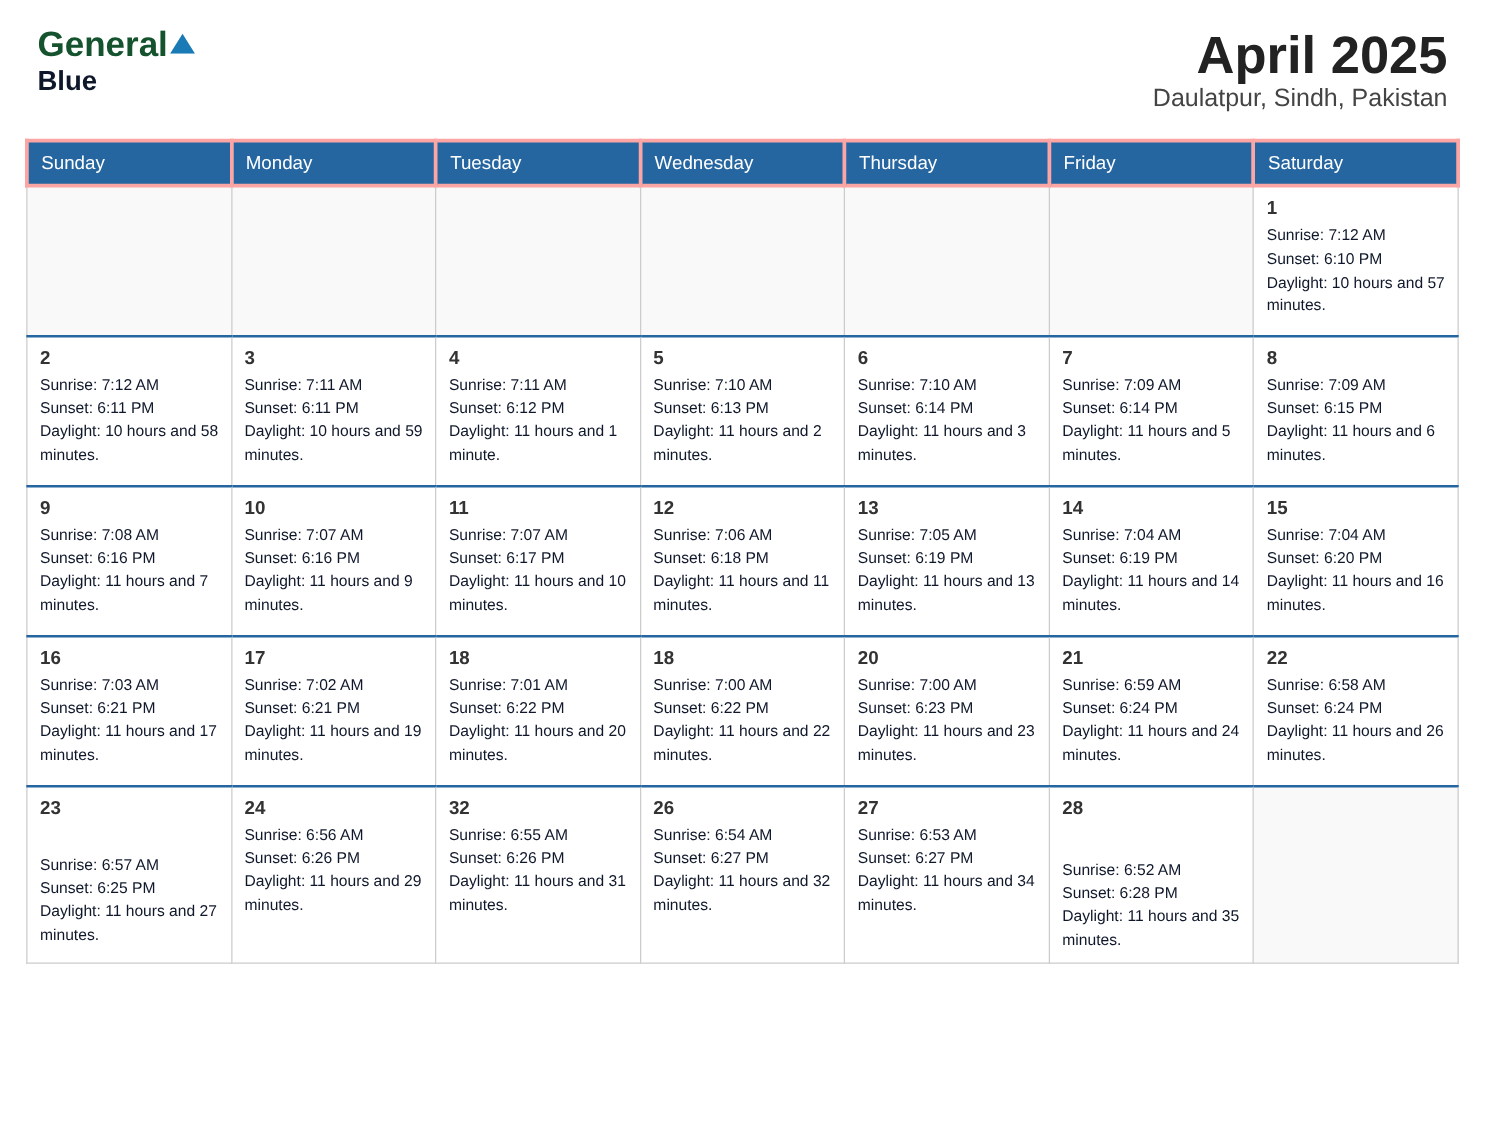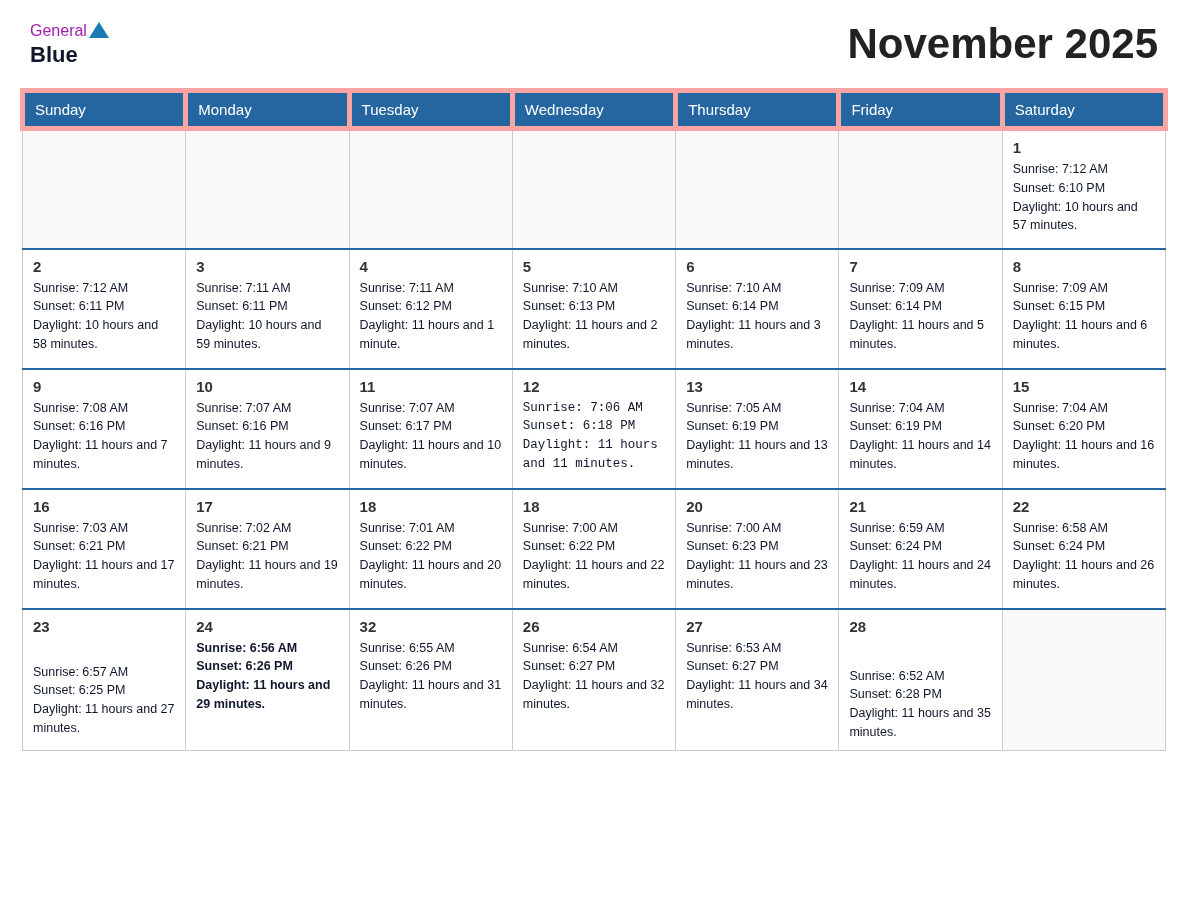--- a/index.html
+++ b/index.html
@@ -15,23 +15,23 @@
       justify-content: space-between;
       align-items: flex-start;
       padding: 20px 30px 10px 30px;
     }
     .logo {
       display: flex;
       flex-direction: column;
       align-items: flex-start;
     }
     .logo-general {
-      font-size: 16px;
-      font-weight: normal;
-      color: #a21caf;
+      font-size: 28px;
+      font-weight: bold;
+      color: #14532d;
     }
     .logo-blue {
       font-size: 22px;
       font-weight: bold;
       color: #0f172a;
     }
     .logo-line1 {
       display: flex;
       align-items: center;
     }
@@ -54,21 +54,21 @@
       width: calc(100% - 40px);
       table-layout: fixed;
     }
     .calendar th {
       background-color: #2566a0;
       color: #fff;
       padding: 8px 10px;
       font-size: 15px;
       font-weight: normal;
       text-align: left;
-      border: 5px solid #fca5a5;
+      border: 3px solid #fca5a5;
     }
     .calendar td {
       vertical-align: top;
       padding: 8px 10px;
       border: 1px solid #ccc;
       font-size: 13px;
       min-height: 100px;
       height: 120px;
     }
     .calendar td.empty {
@@ -100,21 +100,22 @@
         <svg width="20" height="18" viewBox="0 0 20 18">
           <polygon points="10,2 20,18 0,18" fill="#1a7ab5"></polygon>
         </svg>
       </span>
     </div>
     <div>
       <span class="logo-blue">Blue</span>
     </div>
   </div>
   <div class="title-area">
-    <h1>November 2025</h1>
+    <h1>April 2025</h1>
+    <h2>Daulatpur, Sindh, Pakistan</h2>
   </div>
 </div>
 
 <table class="calendar">
   <thead>
     <tr>
       <th>Sunday</th>
       <th>Monday</th>
       <th>Tuesday</th>
       <th>Wednesday</th>
@@ -196,21 +197,21 @@
 Daylight: 11 hours and 9 minutes.</div>
         </td>
         <td>
           <span class="day-number">11</span>
           <div class="day-info" style="white-space: pre-line;">Sunrise: 7:07 AM
 Sunset: 6:17 PM
 Daylight: 11 hours and 10 minutes.</div>
         </td>
         <td>
           <span class="day-number">12</span>
-          <div class="day-info" style="white-space: pre-line; font-family: Liberation Mono, monospace;">Sunrise: 7:06 AM
+          <div class="day-info" style="white-space: pre-line;">Sunrise: 7:06 AM
 Sunset: 6:18 PM
 Daylight: 11 hours and 11 minutes.</div>
         </td>
         <td>
           <span class="day-number">13</span>
           <div class="day-info" style="white-space: pre-line;">Sunrise: 7:05 AM
 Sunset: 6:19 PM
 Daylight: 11 hours and 13 minutes.</div>
         </td>
         <td>
@@ -272,21 +273,21 @@
       </tr>
       <tr class="row-divider">
         <td>
           <span class="day-number">23</span>
           <div class="day-info" style="white-space: pre-line; margin-top: 28px;">Sunrise: 6:57 AM
 Sunset: 6:25 PM
 Daylight: 11 hours and 27 minutes.</div>
         </td>
         <td>
           <span class="day-number">24</span>
-          <div class="day-info" style="white-space: pre-line; font-weight: bold;">Sunrise: 6:56 AM
+          <div class="day-info" style="white-space: pre-line;">Sunrise: 6:56 AM
 Sunset: 6:26 PM
 Daylight: 11 hours and 29 minutes.</div>
         </td>
         <td>
           <span class="day-number">32</span>
           <div class="day-info" style="white-space: pre-line;">Sunrise: 6:55 AM
 Sunset: 6:26 PM
 Daylight: 11 hours and 31 minutes.</div>
         </td>
         <td>

